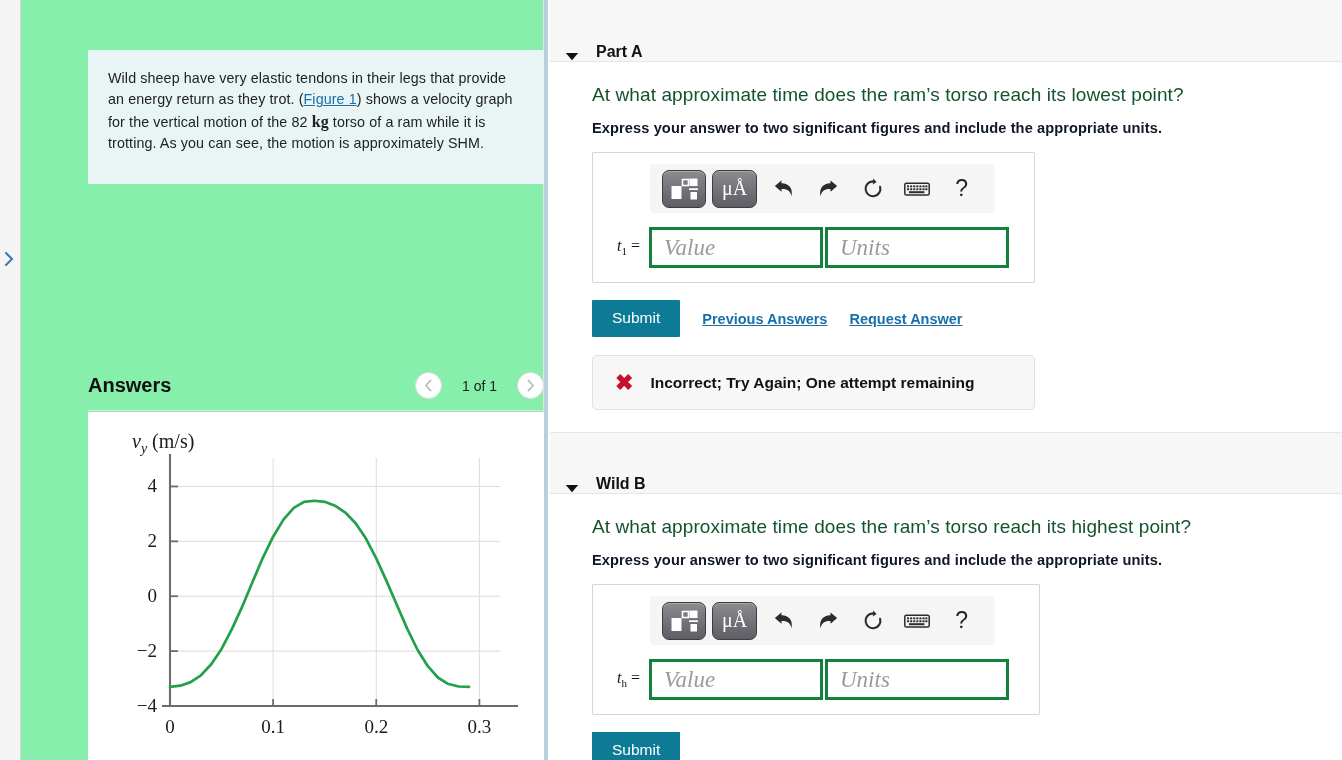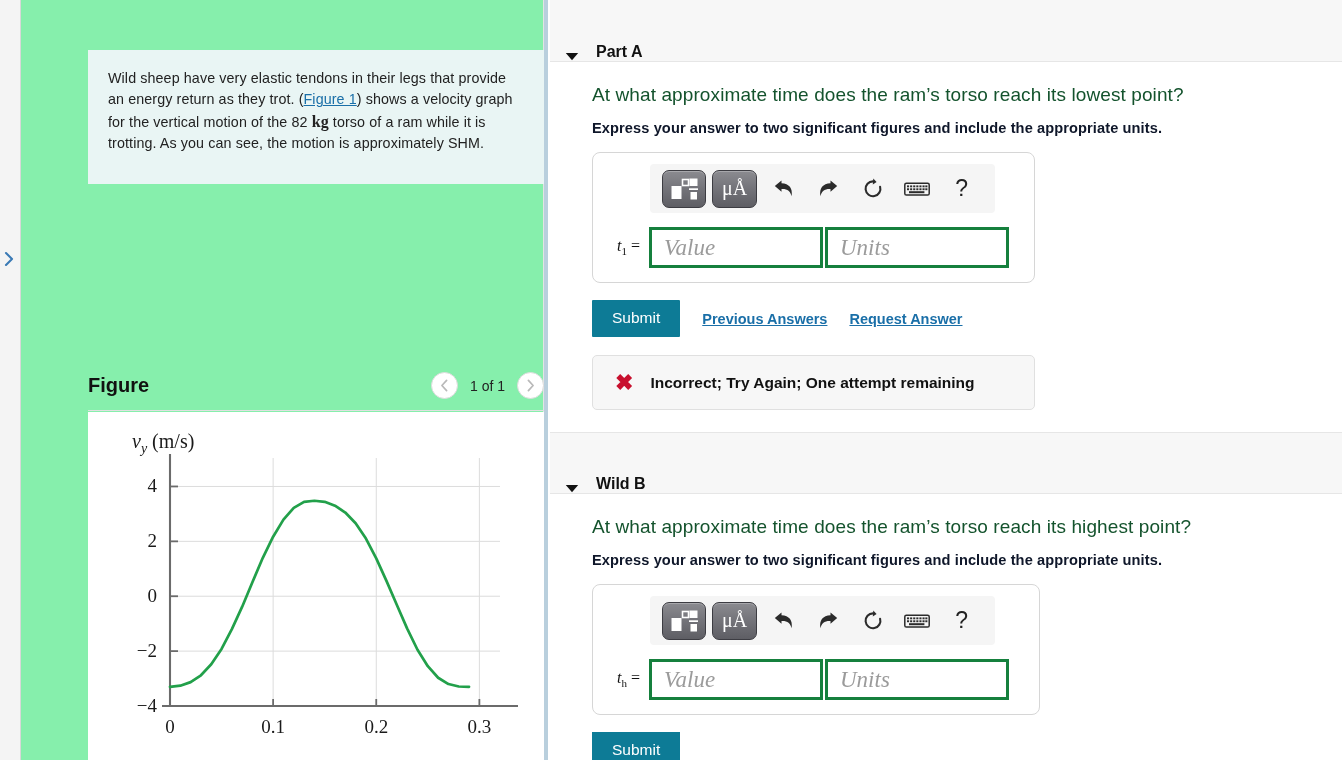--- a/index.html
+++ b/index.html
@@ -41,21 +41,21 @@
   }
   .intro-box a { color: #1a6fa8; text-decoration: underline; }
   .unit-kg { font-family: "Liberation Serif", serif; font-size: 16px; font-weight: 600; }
 
   
   .fig-header {
     position: absolute; left: 67px; top: 372px; width: 456px;
     display: flex; align-items: center; justify-content: space-between;
   }
   .fig-title { font-size: 20px; font-weight: bold; color: #111; }
-  .fig-nav { display: flex; align-items: center; gap: 12px; }
+  .fig-nav { display: flex; align-items: center; gap: 20px; }
   .nav-circle {
     width: 27px; height: 27px; border-radius: 50%;
     border: 1px solid #dcdcdc; background: #fff;
     display: flex; align-items: center; justify-content: center;
     cursor: pointer;
   }
   .nav-circle svg { display: block; }
   .fig-count { font-size: 14px; color: #222; }
 
   .fig-divider {
@@ -111,21 +111,21 @@
     cursor: pointer; margin-right: 12px;
   }
   .part-label { font-size: 16px; font-weight: bold; color: #111; }
 
   .part-body { padding: 22px 0 0 42px; }
   .q-text { font-size: 19px; color: #14532d; margin-bottom: 14px; letter-spacing: .1px; }
   .q-instr { font-size: 14.6px; color: #0f172a; font-weight: bold; margin-bottom: 16px; letter-spacing: .1px; }
 
   
   .answer-box {
-    width: 443px; border: 1px solid #d6d6d6; border-radius: 8px;
+    width: 443px; border: 1px solid #d6d6d6; border-radius: 1px;
     background: #fff; padding: 11px 12px 14px 12px;
   }
   .mathbar {
     background: #f5f5f5; border-radius: 4px;
     height: 49px; display: flex; align-items: center;
     padding: 0 12px; gap: 2px; margin: 0 0 14px 45px; width: 345px;
   }
   .mbtn {
     width: 46px; height: 38px; border-radius: 7px;
     background: linear-gradient(180deg,#8b8b90 0%,#75757b 45%,#5e5e64 100%);
@@ -195,21 +195,21 @@
     </div>
   </div>
 
   <div class="left-col">
 
     <div class="intro-box">
       <p><span>Wild sheep have very elastic tendons in their legs that provide an energy return as they trot. (</span><a href="#">Figure 1</a><span>) shows a velocity graph for the vertical motion of the 82 </span><span class="unit-kg">kg</span><span> torso of a ram while it is trotting. As you can see, the motion is approximately SHM.</span></p>
     </div>
 
     <div class="fig-header">
-      <div class="fig-title">Figure</div>
+      <div class="fig-title">Answers</div>
       <div class="fig-nav">
         <div class="nav-circle">
           <svg width="9" height="13" viewBox="0 0 9 13">
             <path d="M6.6 1.4 L1.9 6.5 L6.6 11.6" fill="none" stroke="#b9b9b9" stroke-width="1.7" stroke-linecap="round" stroke-linejoin="round"></path>
           </svg>
         </div>
         <div class="fig-count">1 of 1</div>
         <div class="nav-circle">
           <svg width="9" height="13" viewBox="0 0 9 13">
             <path d="M2.4 1.4 L7.1 6.5 L2.4 11.6" fill="none" stroke="#b9b9b9" stroke-width="1.7" stroke-linecap="round" stroke-linejoin="round"></path>

